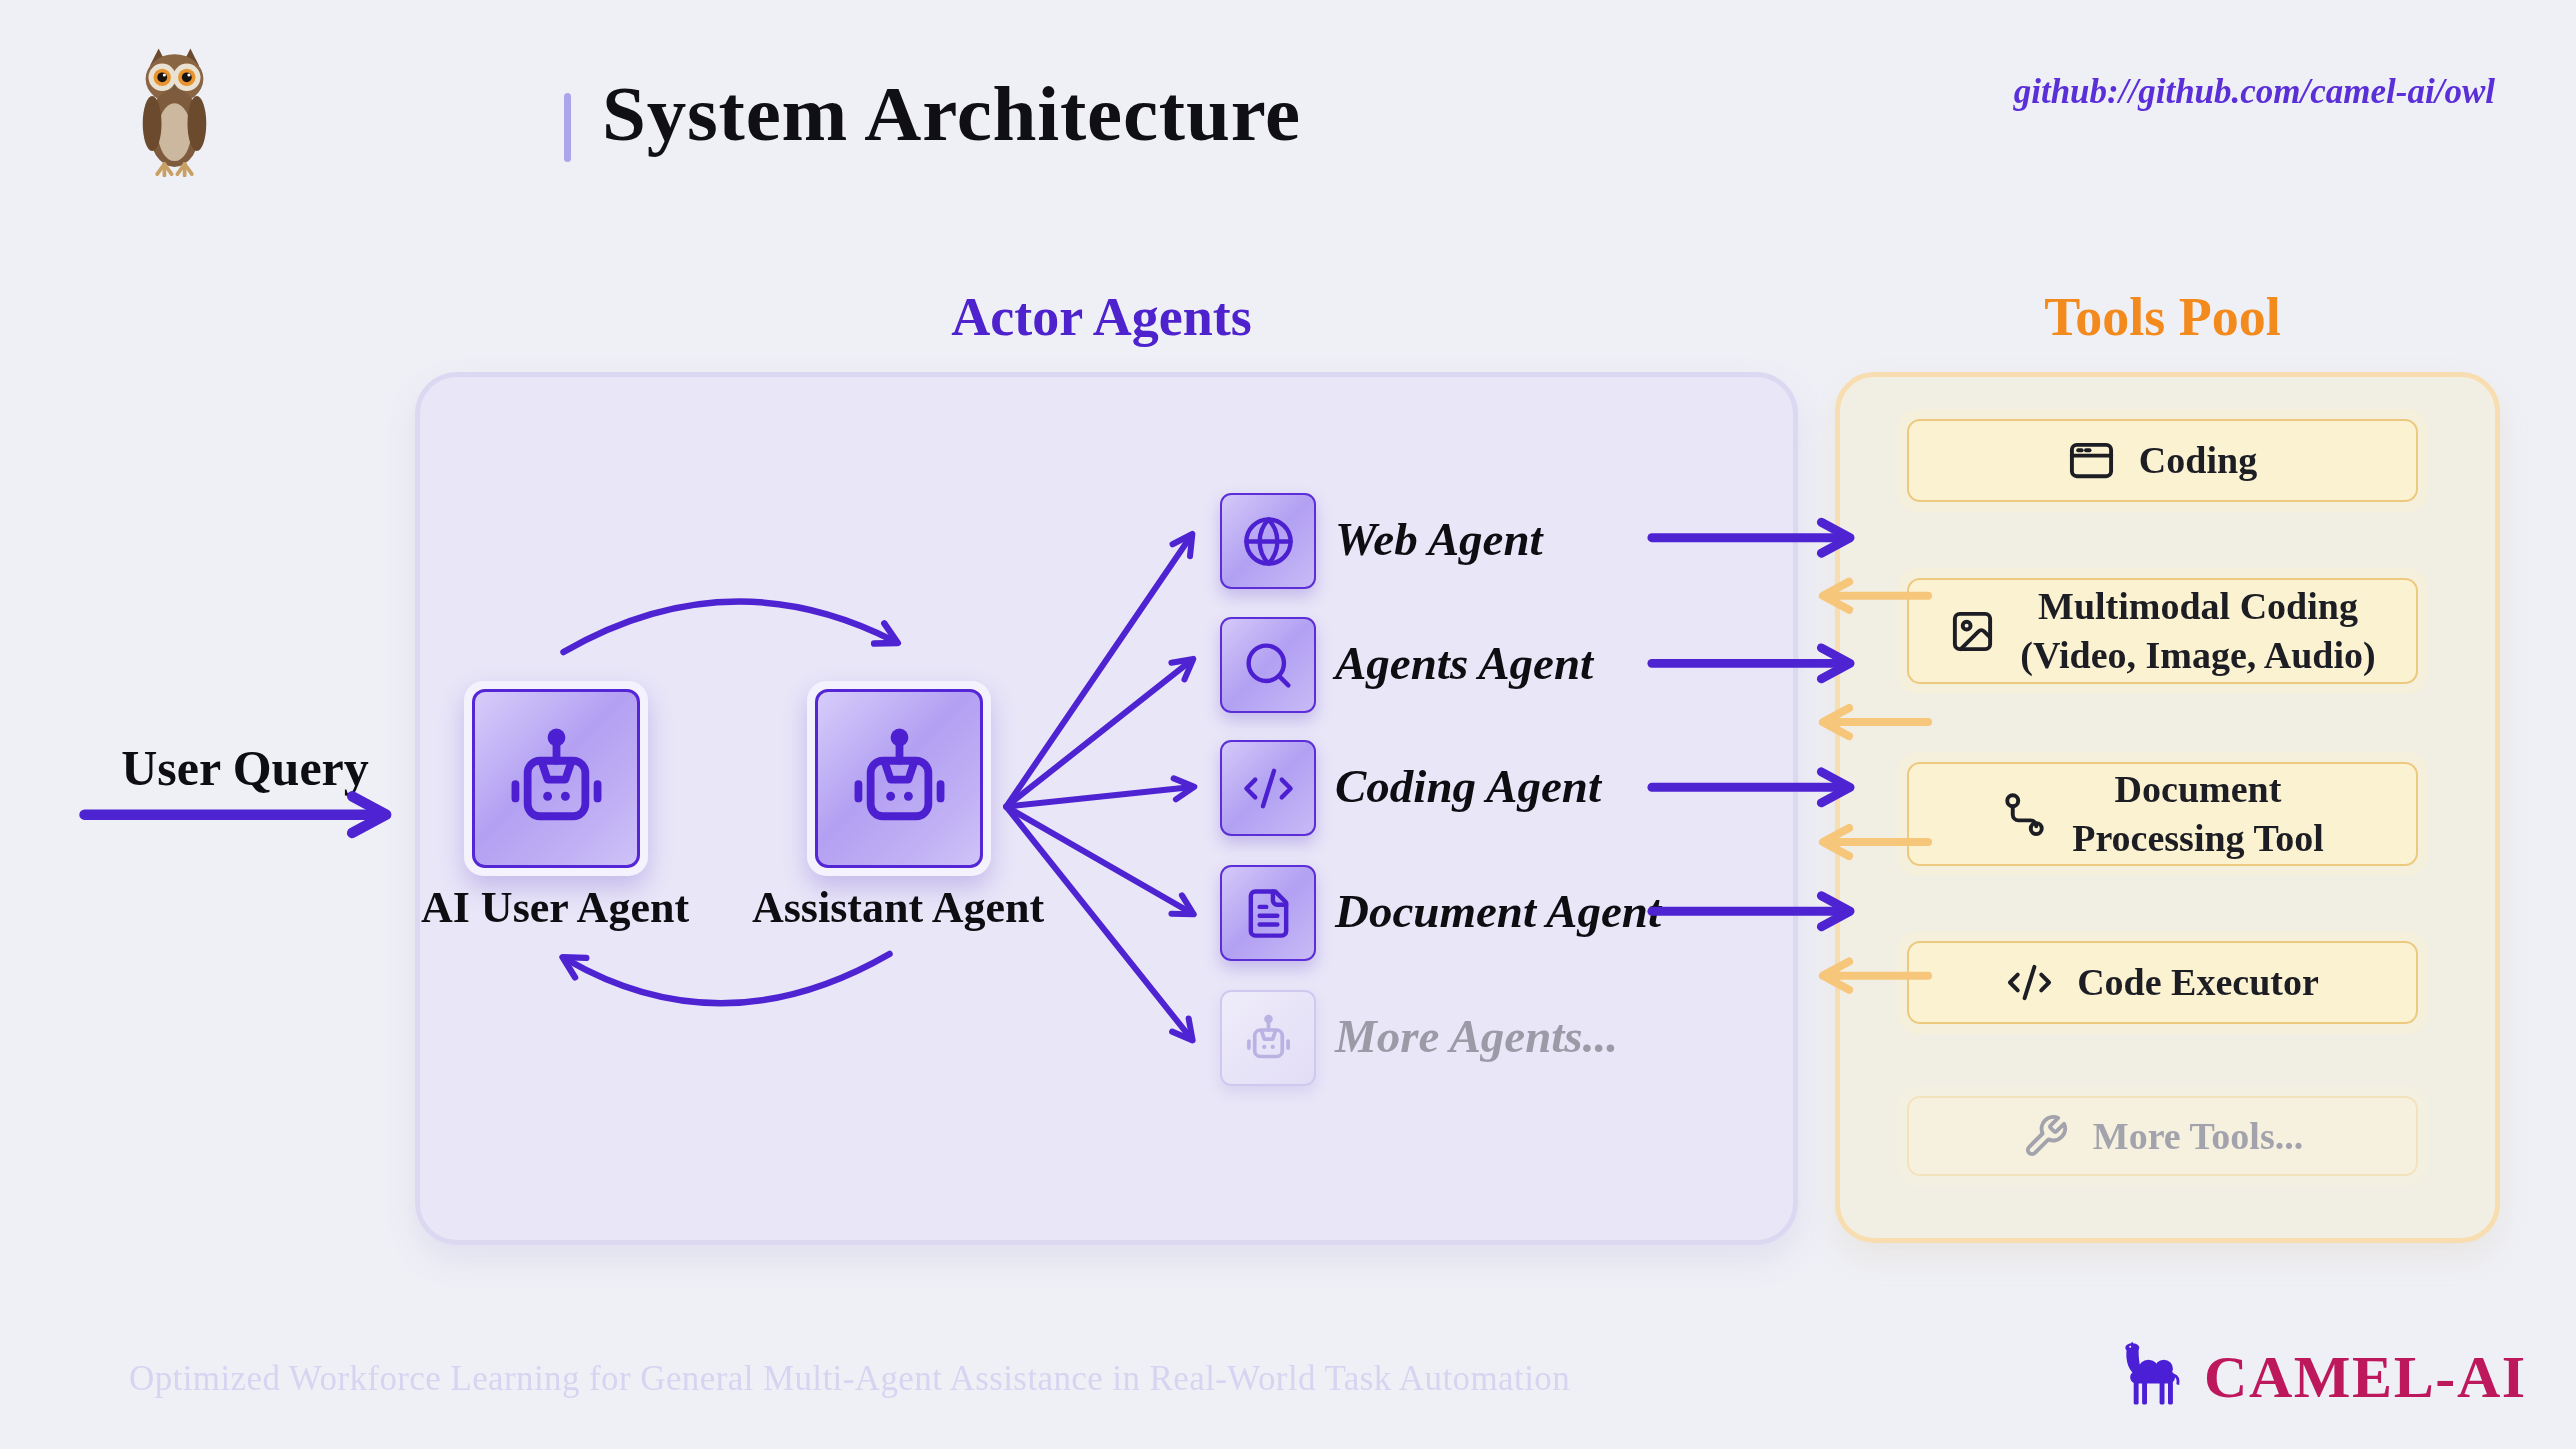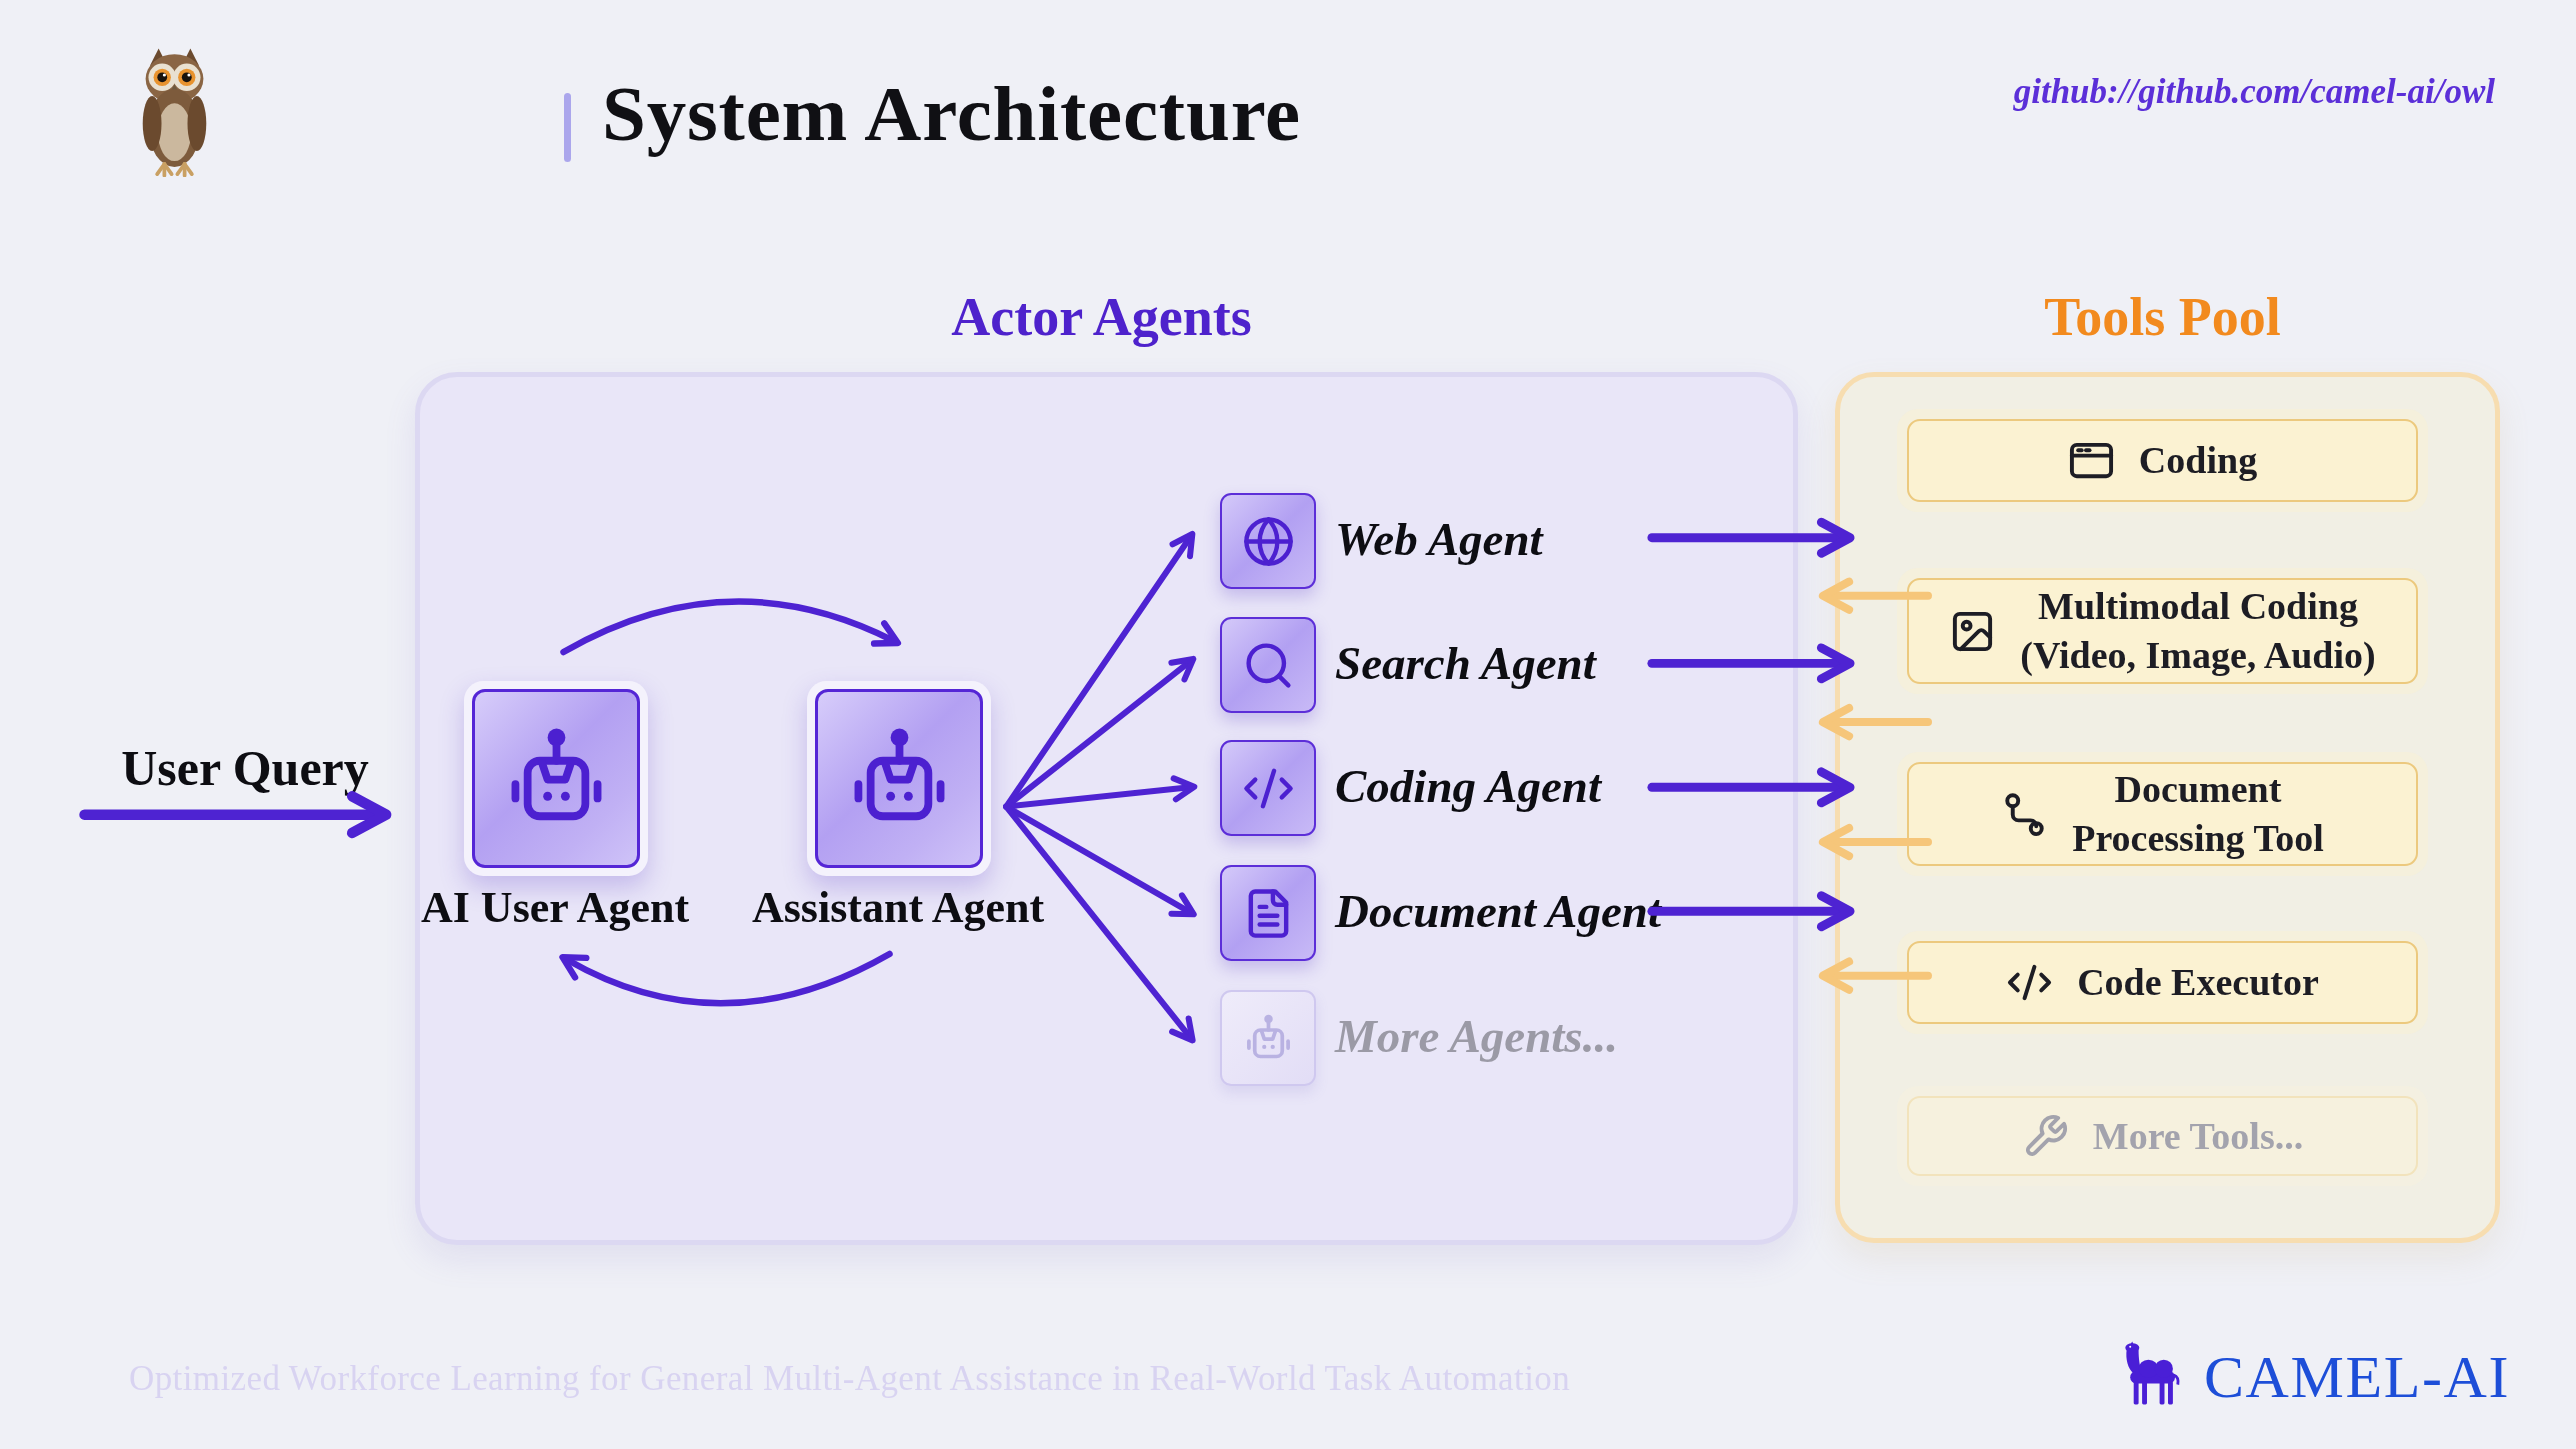--- a/index.html
+++ b/index.html
@@ -42,21 +42,21 @@
   .tool-box{position:absolute;inset:9.7px;border-radius:13px;background:#fbf2d2;border:2.4px solid #ecc97e;
             display:flex;align-items:center;justify-content:center;gap:24px;color:#1d1d24;}
   .tool-box.muted{background:rgba(248,242,220,.55);border-color:rgba(236,201,126,.35);color:#a3a3ad;}
   .tool-box svg{width:47px;height:47px;flex:0 0 auto;}
   .tool-text{font-size:38px;font-weight:bold;line-height:1.28;text-align:center;}
   .tool-box.muted .tool-text{color:#a3a3ad;}
   .tool-line:empty{display:none;}
   
   .tagline{position:absolute;left:129px;top:1359px;font-size:35px;color:#d8d3f1;letter-spacing:0.4px;}
   .camel-logo{position:absolute;left:2119px;top:1338px;width:77px;height:77px;}
-  .brand-camel{position:absolute;left:2204px;top:1343px;font-size:60px;font-weight:normal;color:#1d4ed8;letter-spacing:1.6px;}
+  .brand-camel{position:absolute;left:2204px;top:1343px;font-size:60px;font-weight:bold;color:#be185d;letter-spacing:1.6px;}
   
   .arrows{position:absolute;left:0;top:0;width:2576px;height:1449px;pointer-events:none;}
 </style>
 </head>
 <body>
 
 <div class="canvas">
 
   <svg class="owl-logo" viewBox="0 0 60 90">
     <polygon points="13,13 19,1 25,13" fill="#6b4a2e"></polygon>
@@ -135,21 +135,21 @@
     </svg>
   </div>
   <div class="row-label" style="top:493px;">Web Agent</div>
 
   <div class="row-icon" style="top:617px;">
     <svg viewBox="0 0 24 24" fill="none" stroke="currentColor" stroke-width="2" stroke-linecap="round" stroke-linejoin="round">
       <circle cx="11" cy="11" r="8"></circle>
         <path d="m21 21-4.3-4.3"></path>
     </svg>
   </div>
-  <div class="row-label" style="top:617px;">Search Agent</div>
+  <div class="row-label" style="top:617px;">Agents Agent</div>
 
   <div class="row-icon" style="top:740px;">
     <svg viewBox="0 0 24 24" fill="none" stroke="currentColor" stroke-width="2" stroke-linecap="round" stroke-linejoin="round">
       <path d="m18 16 4-4-4-4"></path>
         <path d="m6 8-4 4 4 4"></path>
         <path d="m14.5 4-5 16"></path>
     </svg>
   </div>
   <div class="row-label" style="top:740px;">Coding Agent</div>
 

